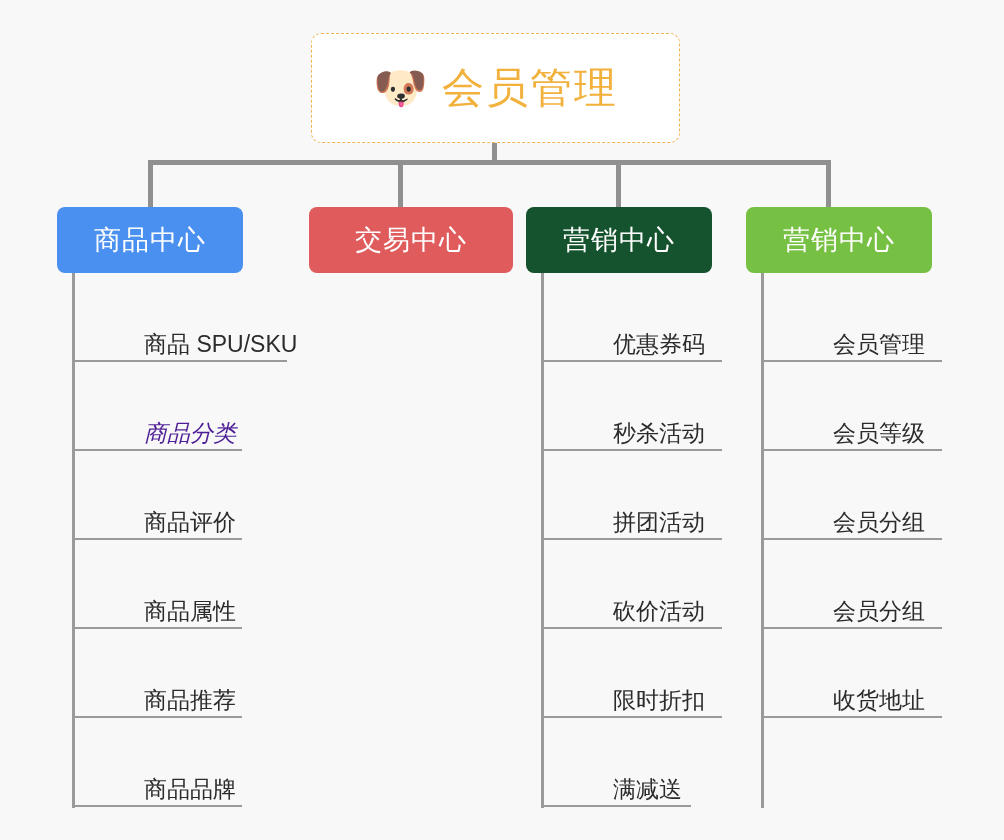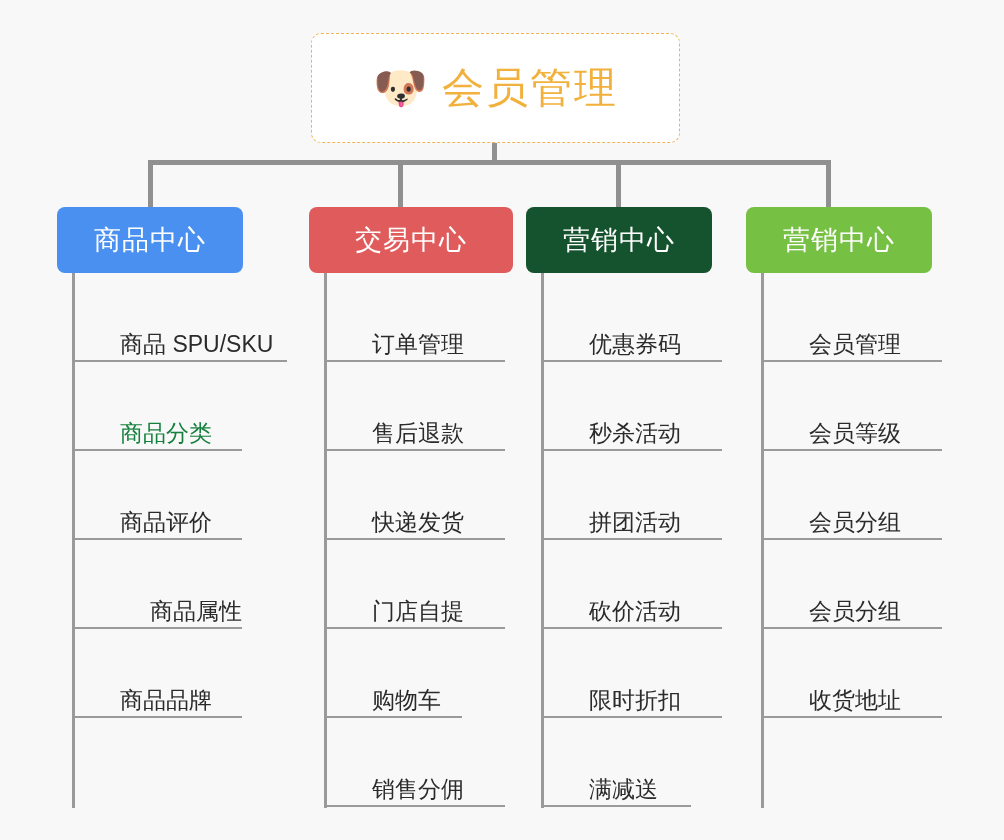--- a/index.html
+++ b/index.html
@@ -100,21 +100,21 @@
     background: #9a9a9a;
   }
   .col-1 .spine { height: 535px; }
   .col-2 .spine { height: 535px; }
   .col-3 .spine { height: 535px; }
   .col-4 .spine { height: 535px; }
 
   .leaf {
     position: relative;
     height: 89px;
-    padding-left: 48px;
+    padding-left: 72px;
     display: flex;
     align-items: flex-end;
     border-bottom: 2px solid #9a9a9a;
     margin-left: 15px;
     padding-bottom: 4px;
   }
   .leaf-label {
     font-size: 23px;
     color: #2b2b2b;
     line-height: 1.05;
@@ -148,58 +148,40 @@
   <div class="column col-1">
     <div class="cat-box" style="background: rgb(74, 144, 240);">
       <span>商品中心</span>
     </div>
     <div class="leaf-list">
       <div class="spine" style="background: rgb(154, 154, 154);"></div>
       <div class="leaf" style="border-bottom-color: rgb(154, 154, 154);">
           <span class="leaf-label" style="color: rgb(43, 43, 43);">商品 SPU/SKU</span>
         </div>
       <div class="leaf narrow" style="border-bottom-color: rgb(154, 154, 154);">
-          <span class="leaf-label" style="color: #15803d;">商品分类</span>
+          <span class="leaf-label" style="color: #4c1d95; font-style: italic;">商品分类</span>
         </div>
       <div class="leaf narrow" style="border-bottom-color: rgb(154, 154, 154);">
           <span class="leaf-label" style="color: rgb(43, 43, 43);">商品评价</span>
         </div>
-      <div class="leaf narrow" style="border-bottom-color: rgb(154, 154, 154); justify-content: flex-end;">
+      <div class="leaf narrow" style="border-bottom-color: rgb(154, 154, 154);">
           <span class="leaf-label" style="color: rgb(43, 43, 43);">商品属性</span>
+        </div>
+      <div class="leaf narrow" style="border-bottom-color: rgb(154, 154, 154);">
+          <span class="leaf-label" style="color: rgb(43, 43, 43);">商品推荐</span>
         </div>
       <div class="leaf narrow" style="border-bottom-color: rgb(154, 154, 154);">
           <span class="leaf-label" style="color: rgb(43, 43, 43); margin-top: 24px;">商品品牌</span>
         </div>
     </div>
   </div>
 
   <div class="column col-2">
     <div class="cat-box" style="background: rgb(224, 92, 92);">
       <span>交易中心</span>
-    </div>
-    <div class="leaf-list">
-      <div class="spine" style="background: rgb(154, 154, 154);"></div>
-      <div class="leaf" style="border-bottom-color: rgb(154, 154, 154);">
-          <span class="leaf-label" style="color: rgb(43, 43, 43);">订单管理</span>
-        </div>
-      <div class="leaf" style="border-bottom-color: rgb(154, 154, 154);">
-          <span class="leaf-label" style="color: rgb(43, 43, 43);">售后退款</span>
-        </div>
-      <div class="leaf" style="border-bottom-color: rgb(154, 154, 154);">
-          <span class="leaf-label" style="color: rgb(43, 43, 43);">快递发货</span>
-        </div>
-      <div class="leaf" style="border-bottom-color: rgb(154, 154, 154);">
-          <span class="leaf-label" style="color: rgb(43, 43, 43);">门店自提</span>
-        </div>
-      <div class="leaf narrow" style="border-bottom-color: rgb(154, 154, 154);">
-          <span class="leaf-label" style="color: rgb(43, 43, 43);">购物车</span>
-        </div>
-      <div class="leaf" style="border-bottom-color: rgb(154, 154, 154);">
-          <span class="leaf-label" style="color: rgb(43, 43, 43);">销售分佣</span>
-        </div>
     </div>
   </div>
 
   <div class="column col-3">
     <div class="cat-box" style="background: #14532d;">
       <span>营销中心</span>
     </div>
     <div class="leaf-list">
       <div class="spine" style="background: rgb(154, 154, 154);"></div>
       <div class="leaf" style="border-bottom-color: rgb(154, 154, 154); text-align: right;">

